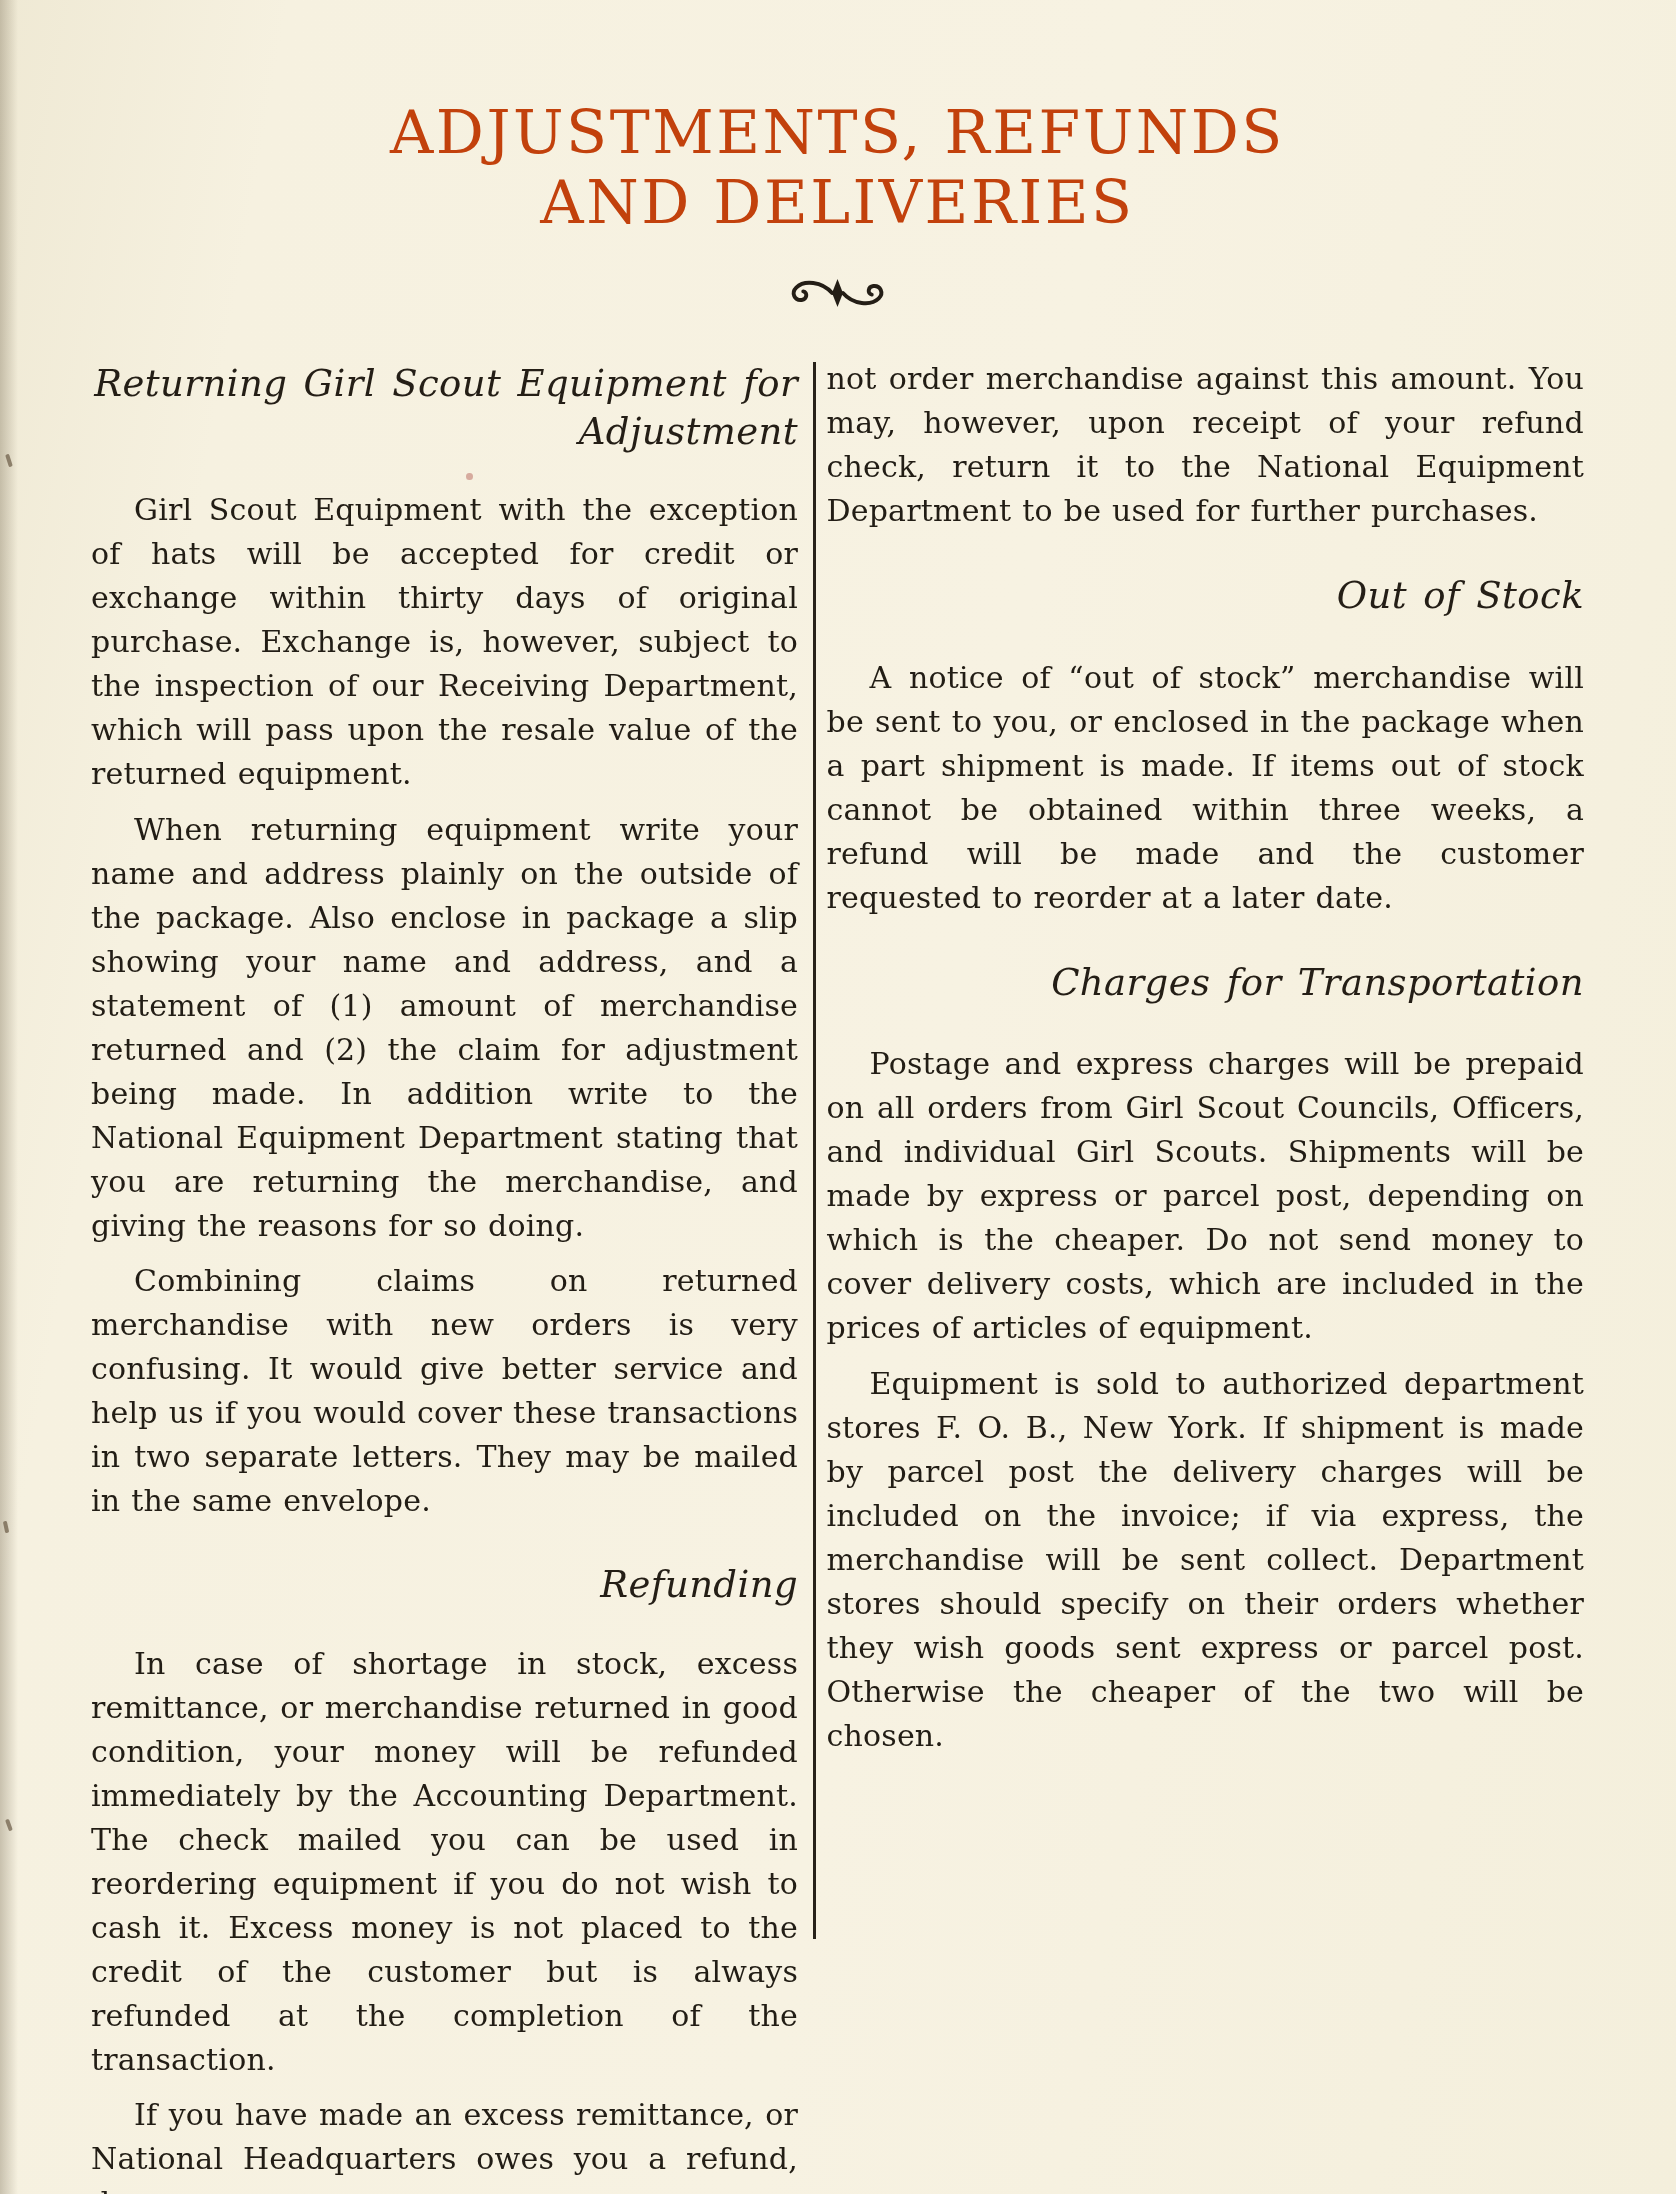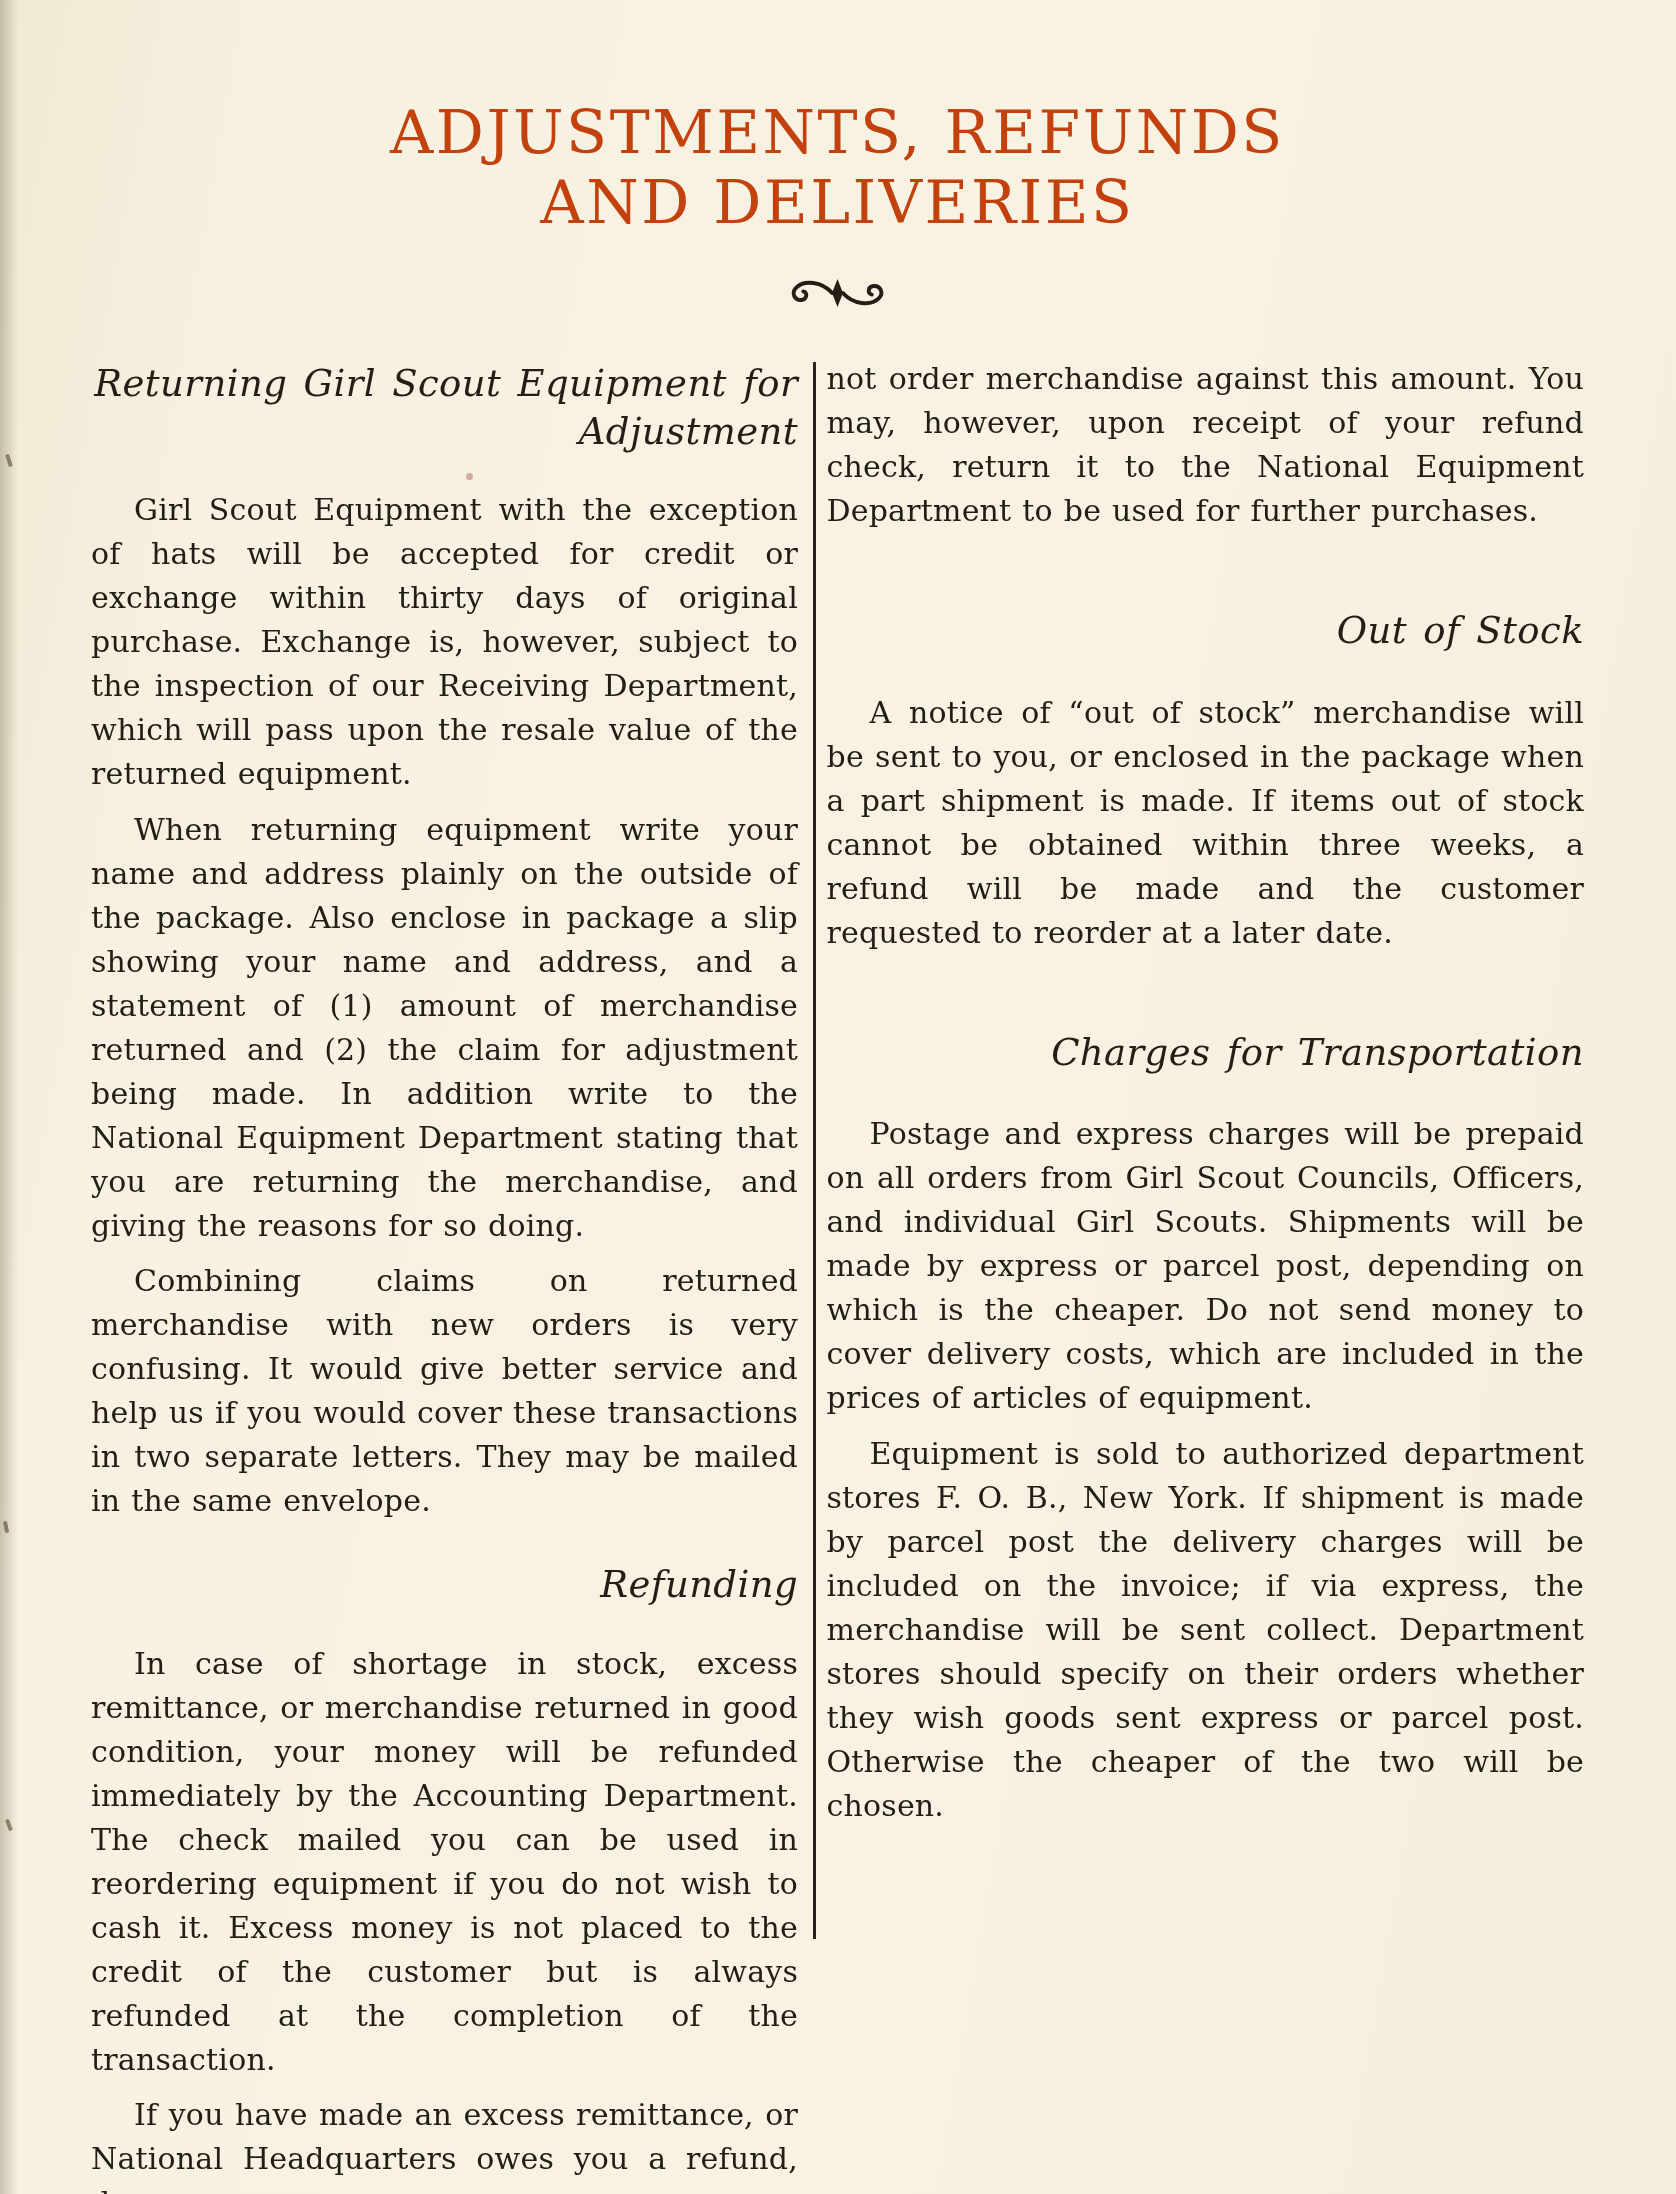--- a/index.html
+++ b/index.html
@@ -77,21 +77,21 @@
     font-weight: normal;
     font-size: 37px;
     line-height: 1.28;
     text-align: right;
     word-spacing: 4.1px;
     letter-spacing: 0.4px;
     margin: 38px 0 33px 0;
     color: #241e16;
   }
   .col .col-heading:first-child { margin-top: 3.3px; }
-  .col-heading.spaced { margin-top: 74px; margin-bottom: 36px; }
+  .col-heading.spaced { margin-top: 39px; margin-bottom: 36px; }
 
   .folio {
     text-align: center;
     font-size: 31px;
     letter-spacing: 1.7px;
     margin-top: 11.6px;
     font-family: "DejaVu Serif", "DejaVu Sans", serif;
     color: #241e16;
   }
 </style>

